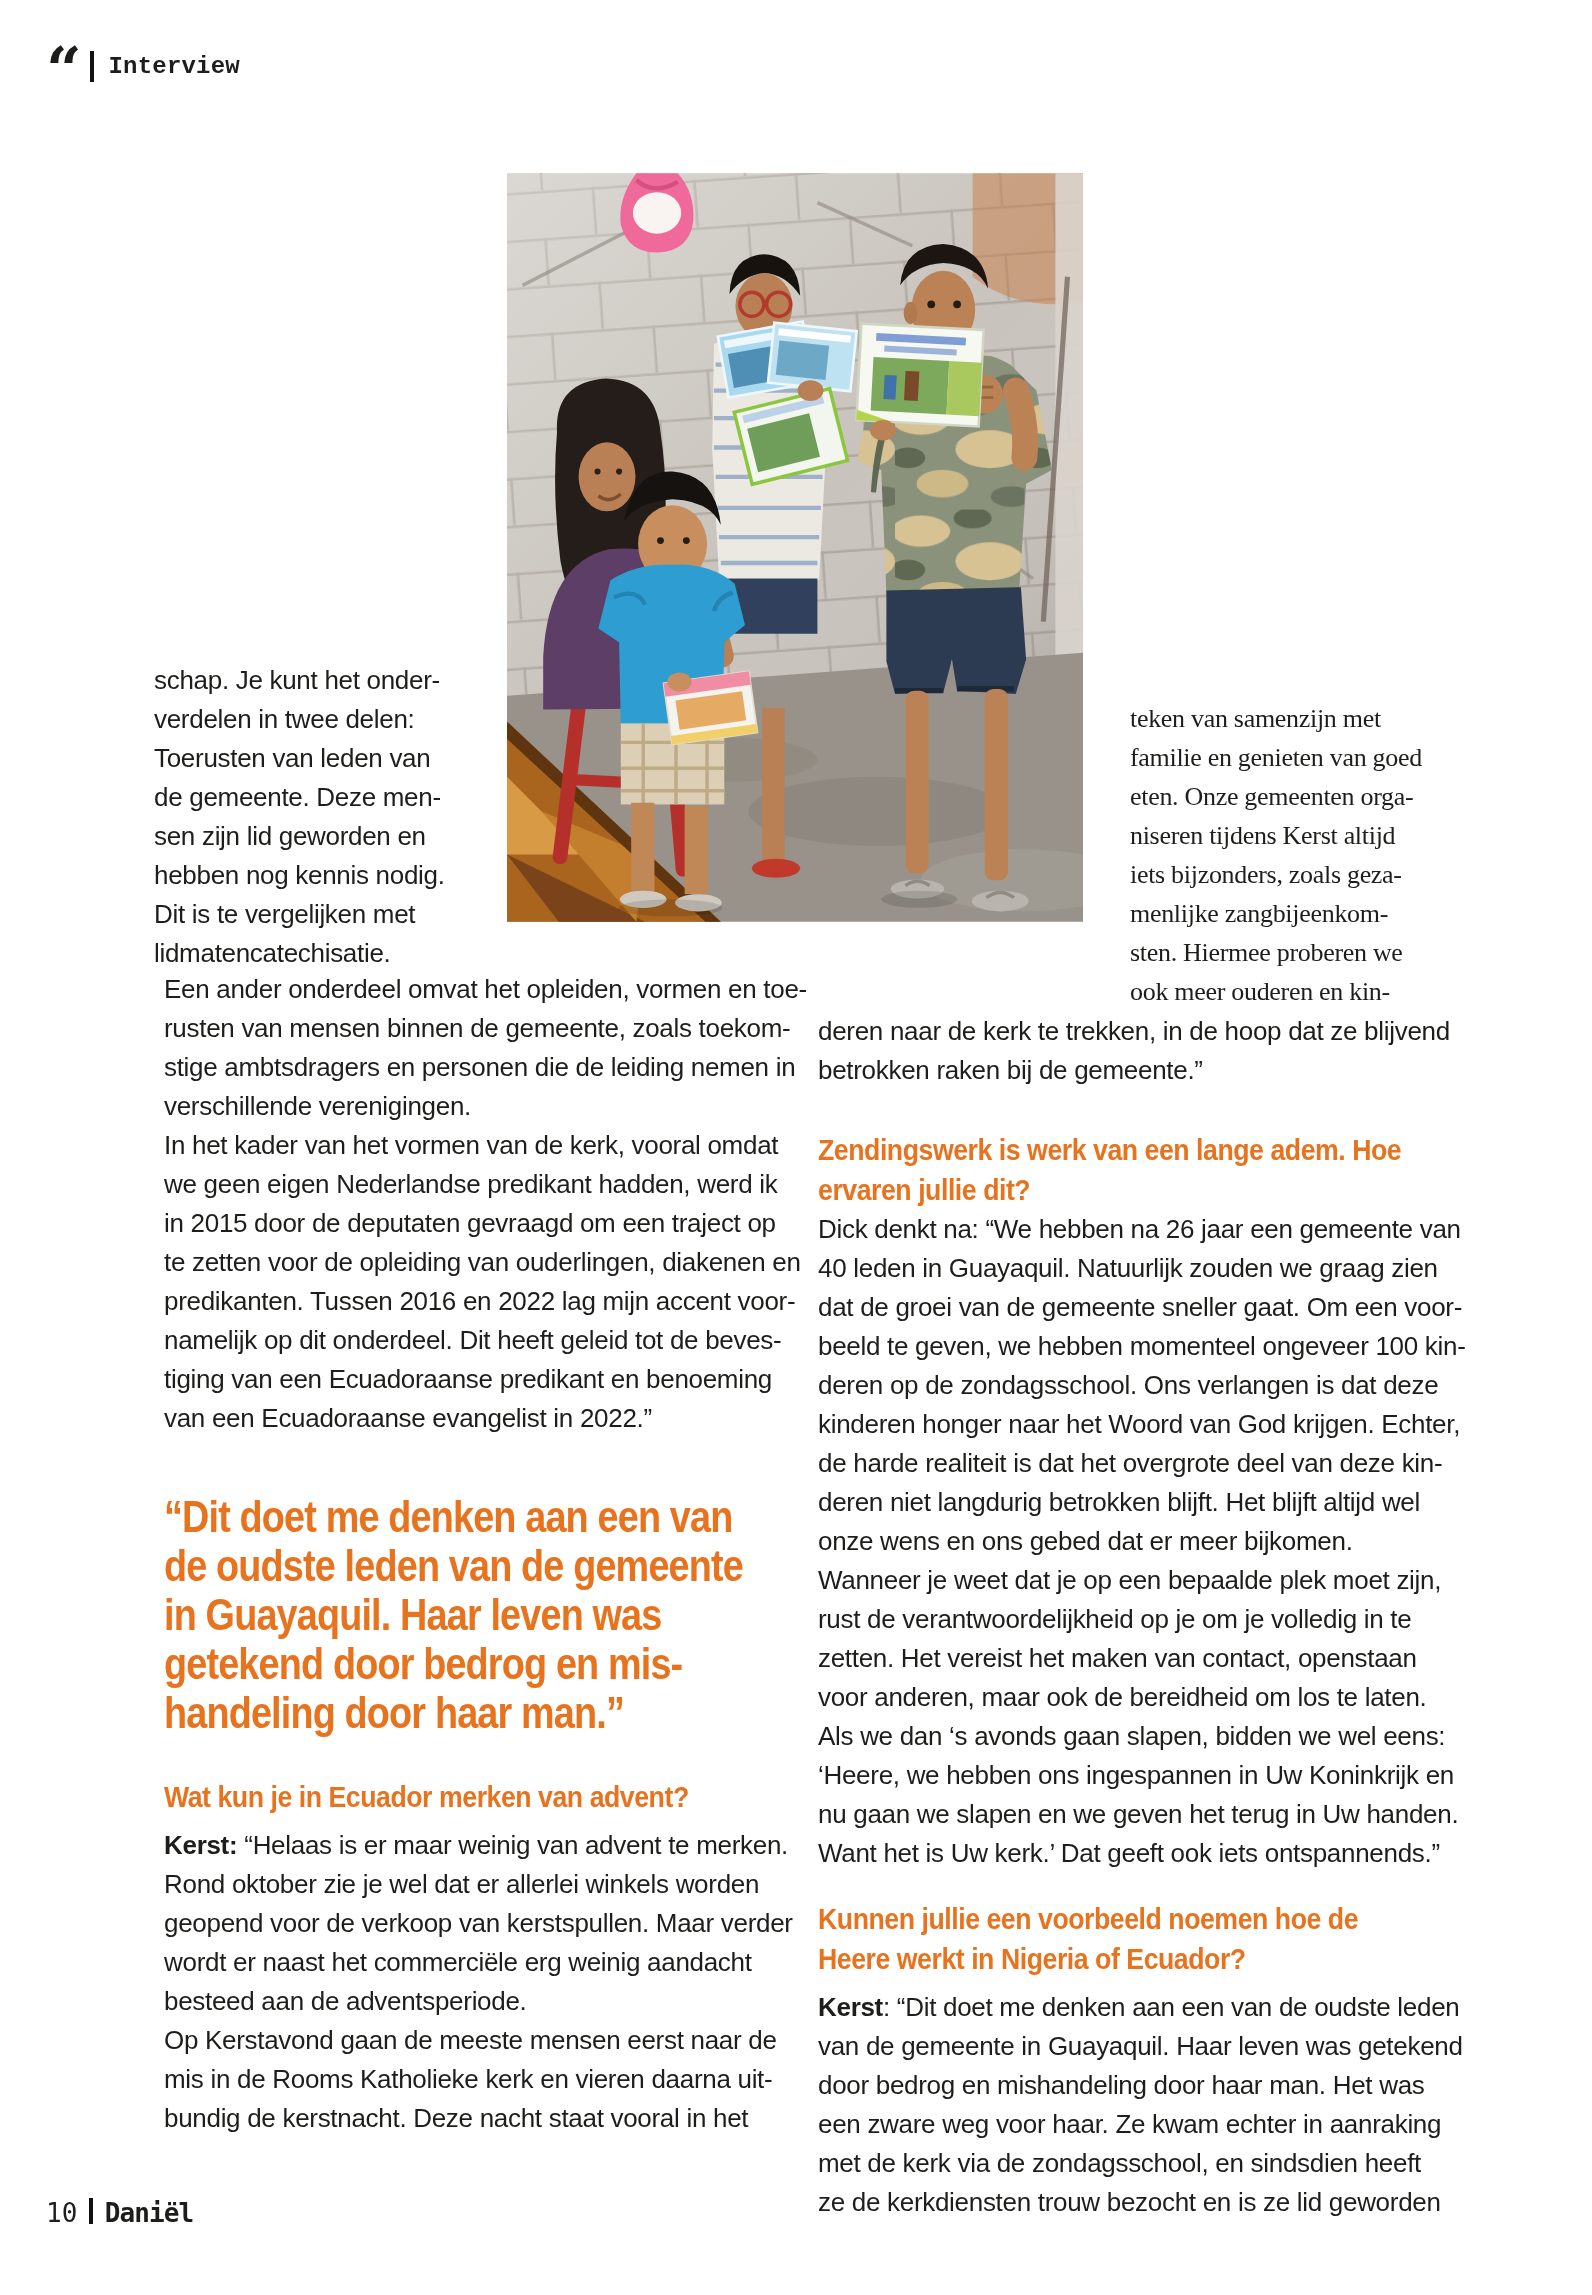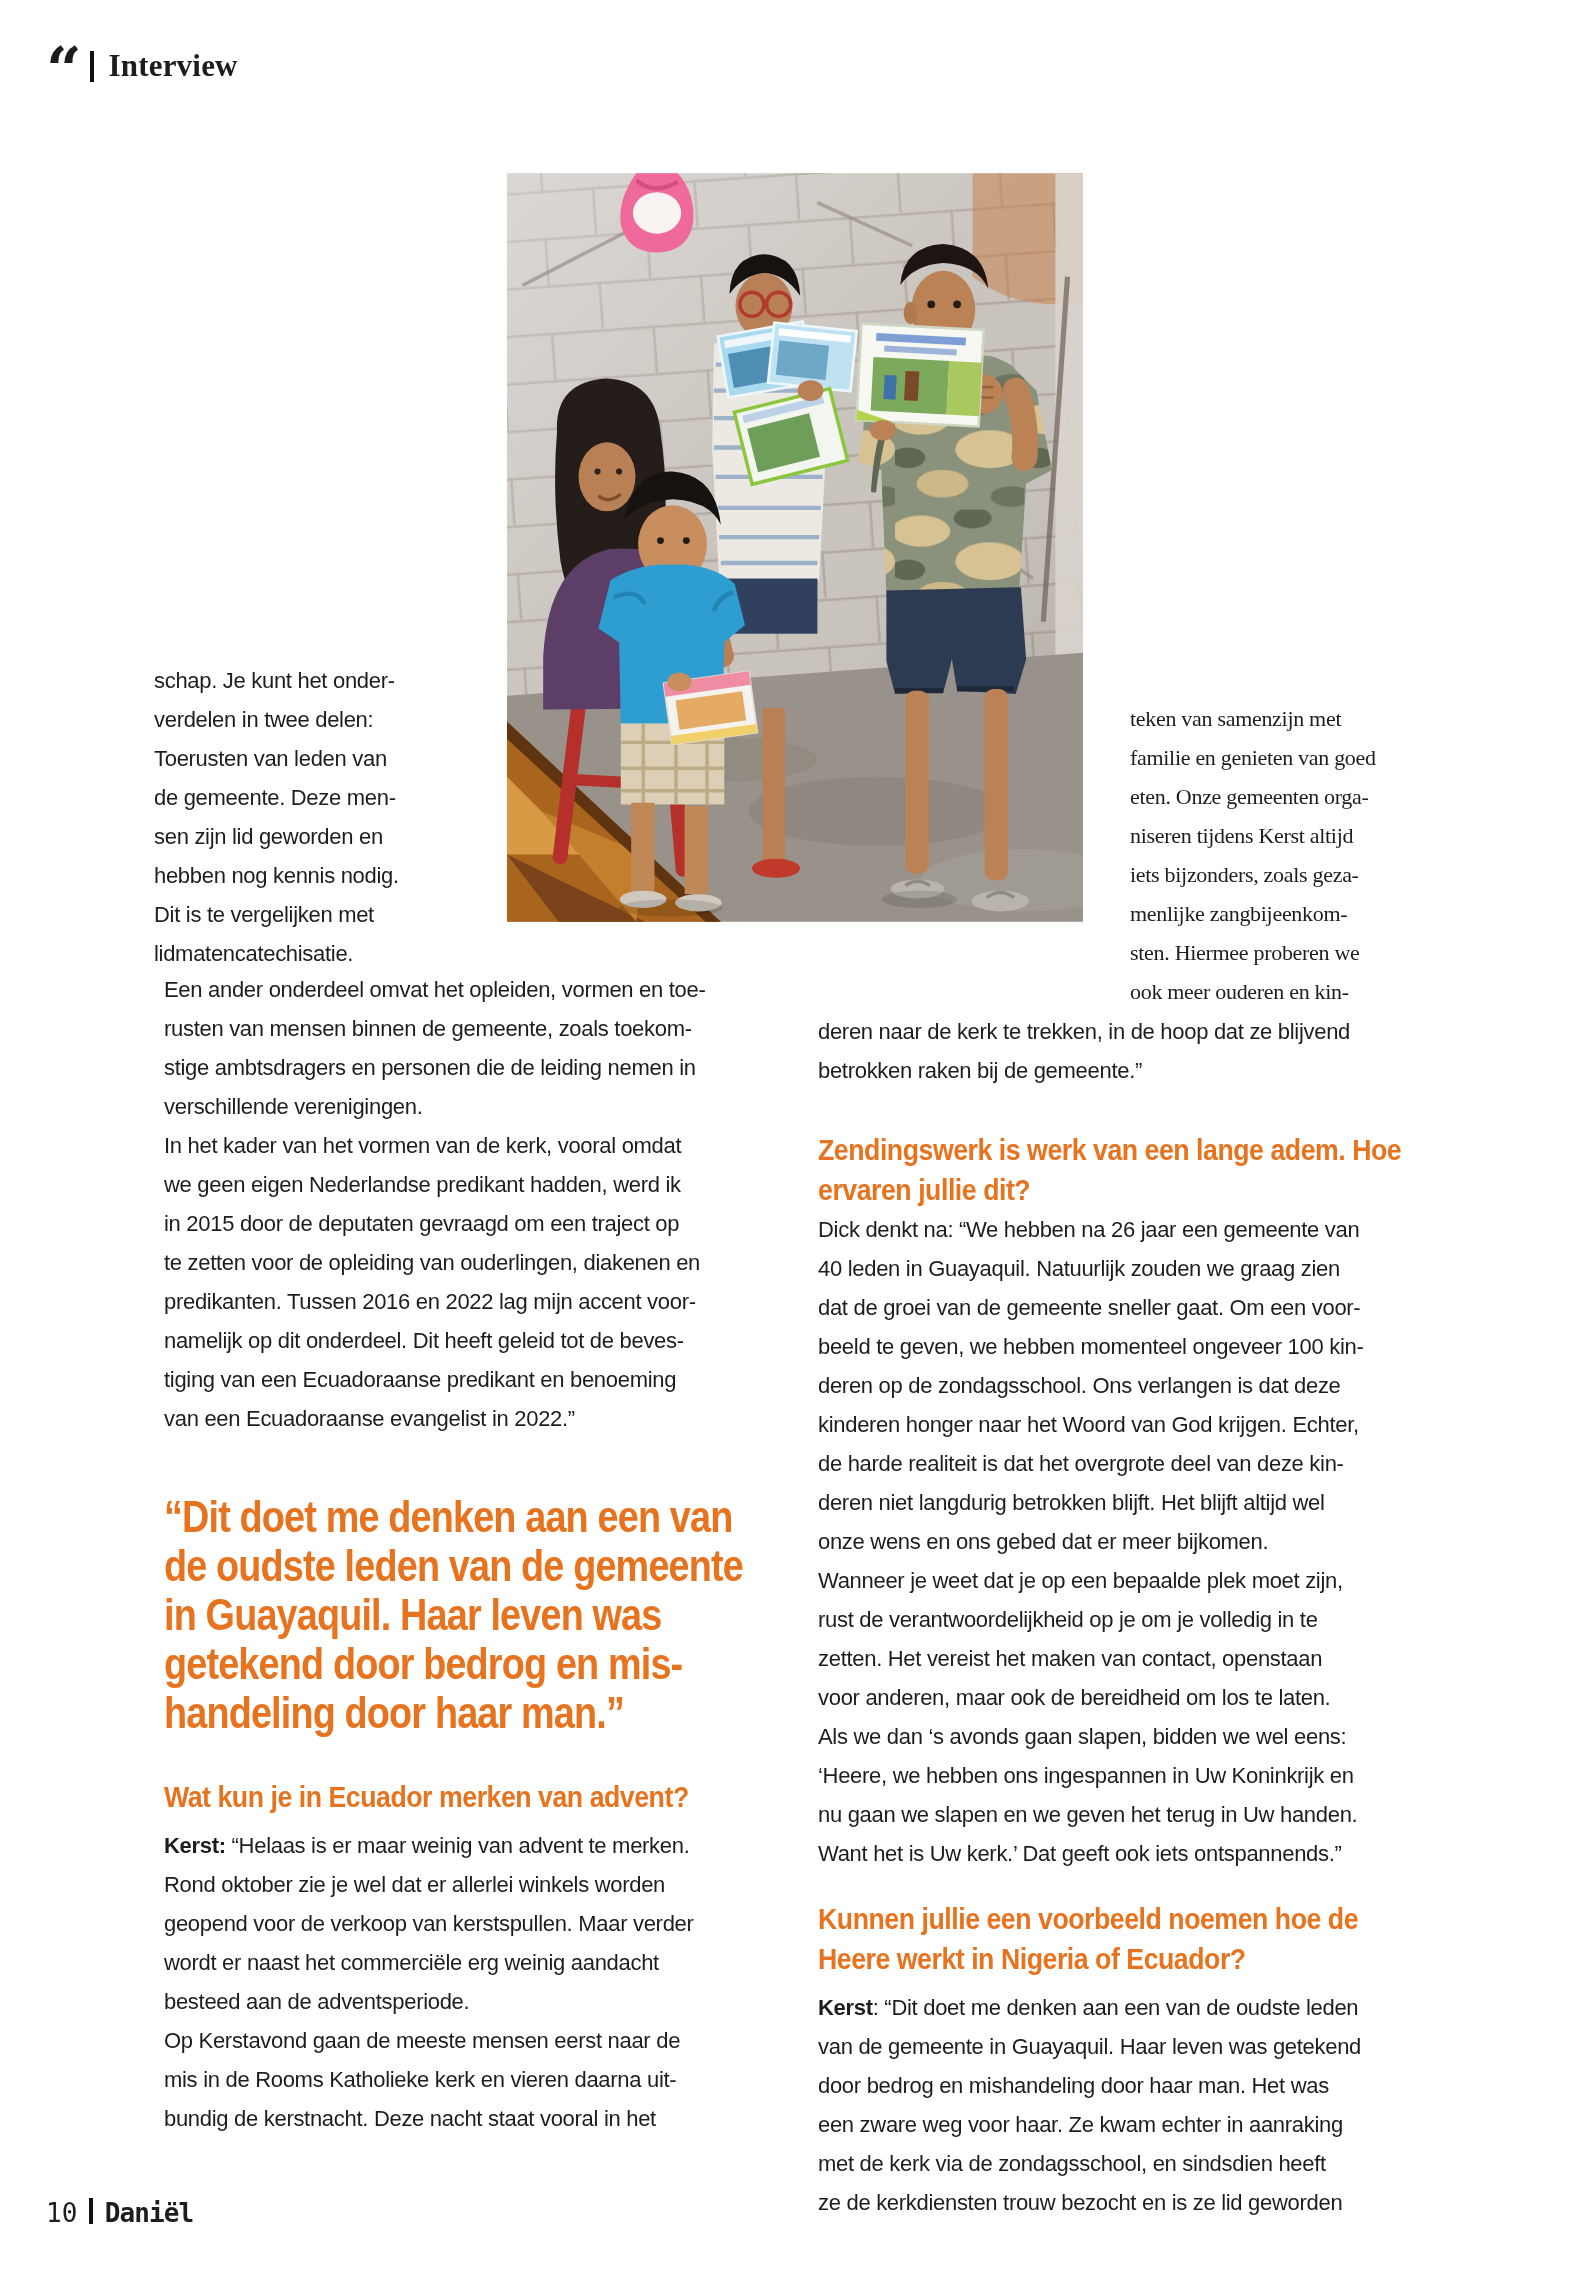--- a/index.html
+++ b/index.html
@@ -7,24 +7,24 @@
     width:1592px;height:2295px;position:relative;background:#ffffff;
     font-family:"Liberation Sans", sans-serif;color:#1d1d1b;overflow:hidden;
   }
   .abs{position:absolute;}
 
   
   #hdr{left:46px;top:40px;height:52px;display:flex;align-items:center;}
   #hdr .quotes{font-family:"DejaVu Serif", serif;font-weight:bold;font-size:62px;line-height:17.3px;
     height:35px;display:inline-block;transform:translateY(12px);letter-spacing:-3.5px;}
   #hdr .bar{display:inline-block;width:4.3px;height:31px;background:#111;margin:0 14px 0 12px;}
-  #hdr .lbl{font-family:Liberation Serif, serif;font-weight:bold;font-size:31px;letter-spacing:0.2px;}
+  #hdr .lbl{font-family:Liberation Mono, monospace;font-weight:bold;font-size:24px;letter-spacing:0.2px;}
 
   
-  .bt{font-size:22px;line-height:39px;letter-spacing:-0.3px;white-space:pre;margin:0;}
+  .bt{font-size:26px;line-height:39px;letter-spacing:-0.3px;white-space:pre;margin:0;}
   .bt strong{font-weight:bold;}
   #lc-narrow{left:154px;top:661px;width:298px;}
   #rc-narrow{left:1130px;top:699px;width:345px;font-family:Liberation Serif, serif;}
   #lc-main{left:164px;top:970px;width:669px;}
   #rc-main{left:818px;top:1012px;width:656px;}
 
   .pq{
     color:#e8731f;font-weight:bold;font-size:45px;line-height:49px;white-space:pre;
     letter-spacing:-1px;transform:scaleX(.84);transform-origin:0 0;margin:54px 0 0 0;
   }

